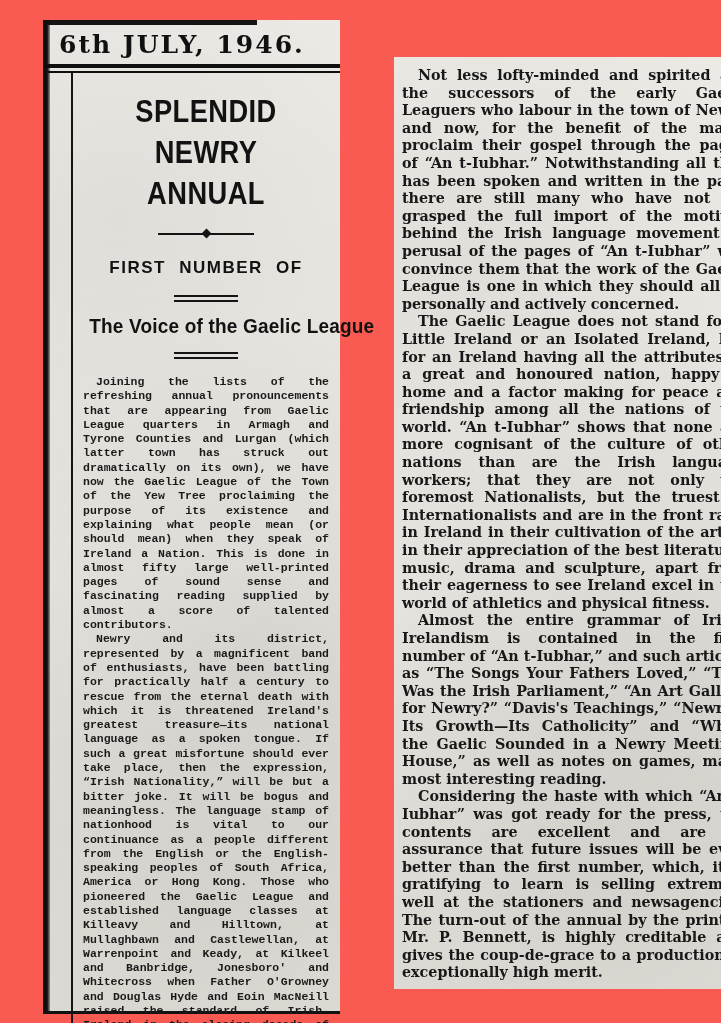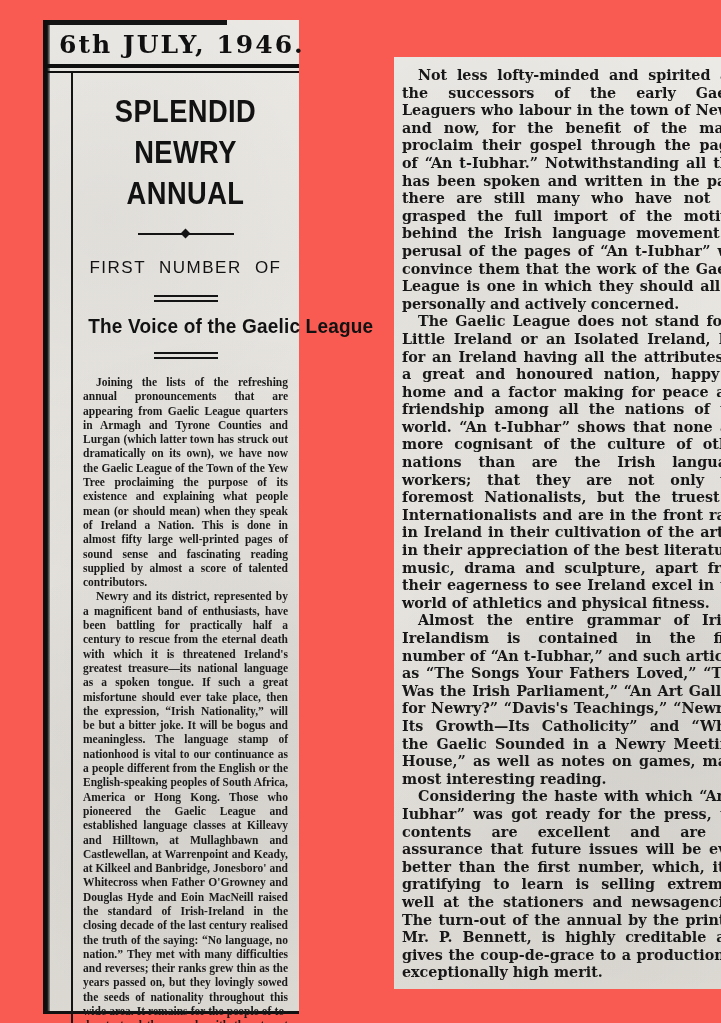--- a/index.html
+++ b/index.html
@@ -12,21 +12,21 @@
   .clip{
     position:absolute;
     background-color:#E9E6E0;
     background-image:
       radial-gradient(circle at 25% 20%, rgba(0,0,0,0.05), transparent 45%),
       radial-gradient(circle at 75% 65%, rgba(0,0,0,0.06), transparent 50%),
       radial-gradient(circle at 50% 90%, rgba(0,0,0,0.05), transparent 40%),
       linear-gradient(180deg, rgba(255,255,255,0.25), rgba(0,0,0,0.03));
     color:#161616;
   }
-  .clip-left{left:43px;top:20px;width:256px;height:991px;border-bottom:3px solid #121212;}
+  .clip-left{left:43px;top:20px;width:297px;height:991px;border-bottom:3px solid #121212;}
   .clip-left::before{content:"";position:absolute;top:0;left:0;width:72%;height:5px;background:#141414;}
   .clip-right{left:362px;top:57px;width:378px;height:932px;padding:0;margin-left:32px;}
 
   .scan-edge{position:absolute;left:0;top:0;bottom:0;width:7px;
     background:linear-gradient(90deg,#0e0e0e 60%,rgba(14,14,14,0.35));}
 
   .date-line{
     margin:10px 0 0 16px;
     font-family:"DejaVu Serif",serif;font-weight:bold;
     font-size:25px;letter-spacing:2px;color:#101010;white-space:nowrap;
@@ -45,36 +45,36 @@
     transform:scaleX(0.88);
   }
   .headline span{display:block;}
 
   .diamond-divider{display:flex;align-items:center;justify-content:center;width:96px;margin:16px auto 2px;}
   .dline{flex:1;height:2px;background:#141414;}
   .diamond{width:7px;height:7px;background:#141414;transform:rotate(45deg);margin:0 -1px;flex:none;}
 
   .subhead1{
     margin:18px 0 0;text-align:center;
-    font-family:"Liberation Sans",sans-serif;font-weight:normal;color:#121212;
+    font-family:"Liberation Sans",sans-serif;font-weight:bold;color:#121212;
     font-size:17px;line-height:26px;letter-spacing:1.5px;word-spacing:7px;
   }
   .subhead1 .sh1-line2{font-size:18px;letter-spacing:1px;word-spacing:3px;display:block;}
 
   .short-rule{width:64px;margin:14px auto 0;height:3px;border-top:2px solid #141414;border-bottom:2px solid #141414;}
 
   .subhead2{
     margin:13px 0 0;text-align:center;
     font-family:"Liberation Sans",sans-serif;font-weight:bold;color:#121212;
     font-size:20px;letter-spacing:0.2px;transform:scaleX(0.95);white-space:nowrap;
   }
 
   .bodytext-left{margin-top:16px;}
   .bodytext-left p{
-    font-family:Liberation Serif, serif;font-weight:bold;color:#1a1a1a;
+    font-family:Liberation Mono, monospace;font-weight:bold;color:#1a1a1a;
     font-size:11.5px;line-height:14.3px;text-align:justify;
     margin:0;text-indent:13px;
   }
 
   .right-inner{position:relative;padding:10px 26px 0 8px;height:100%;box-sizing:border-box;}
   .colrule-right{position:absolute;right:17px;top:0;bottom:0;width:2px;background:#141414;}
   .edge-right{position:absolute;right:7px;top:58%;bottom:0;width:5px;background:#101010;}
   .bodytext-right p{
     font-family:"DejaVu Serif",serif;font-weight:bold;color:#181818;
     font-size:14.3px;line-height:17.6px;text-align:justify;

